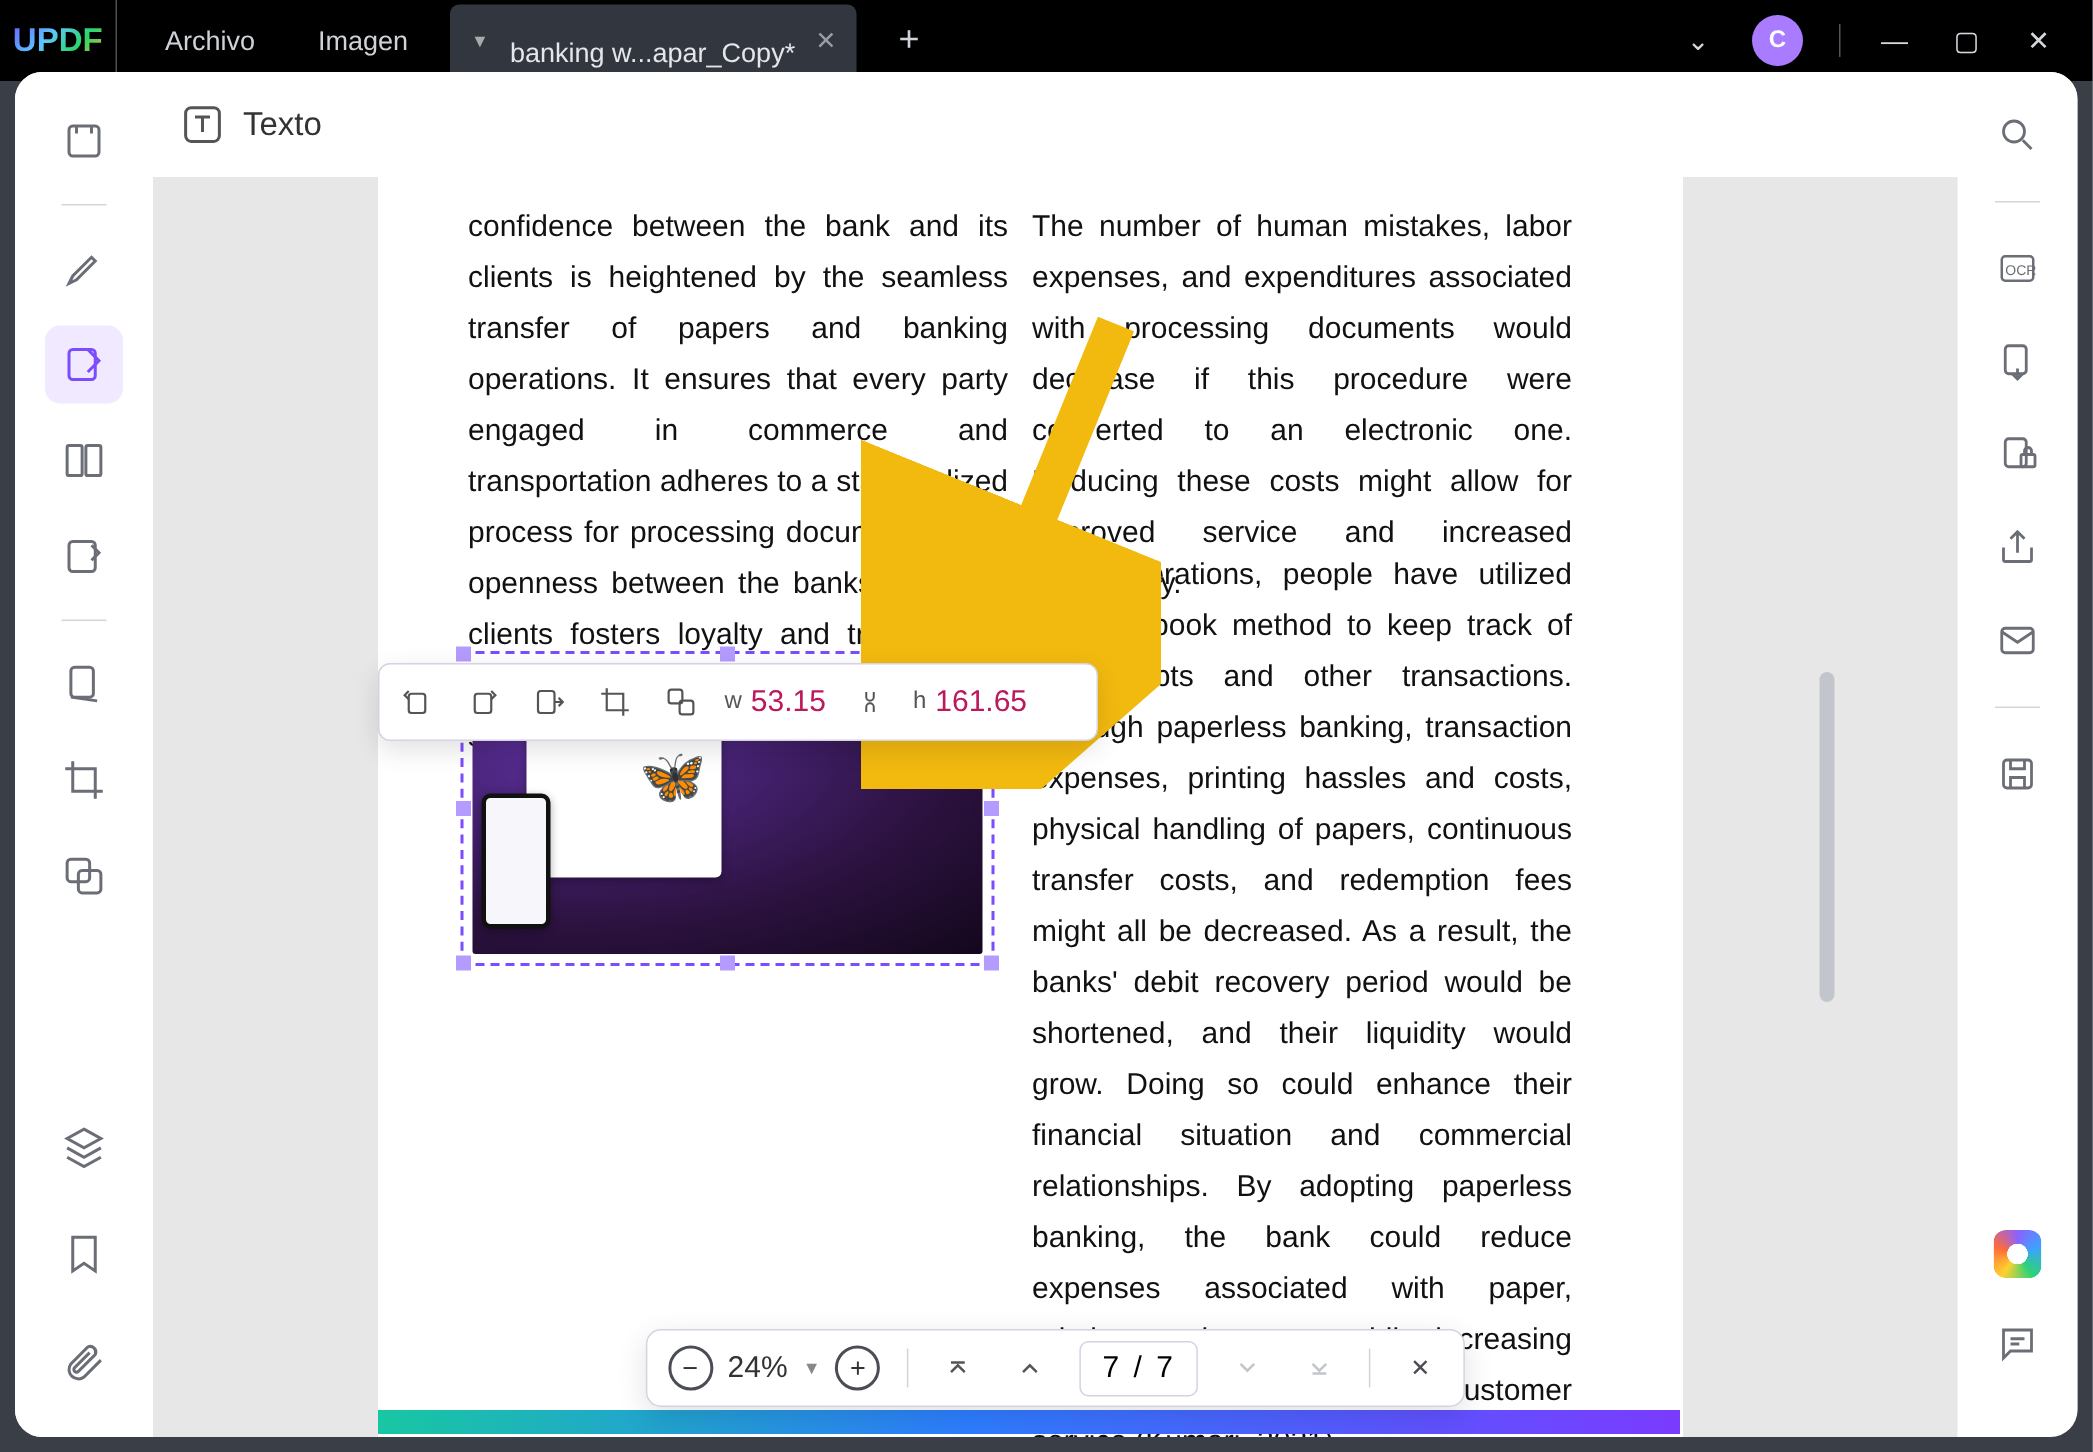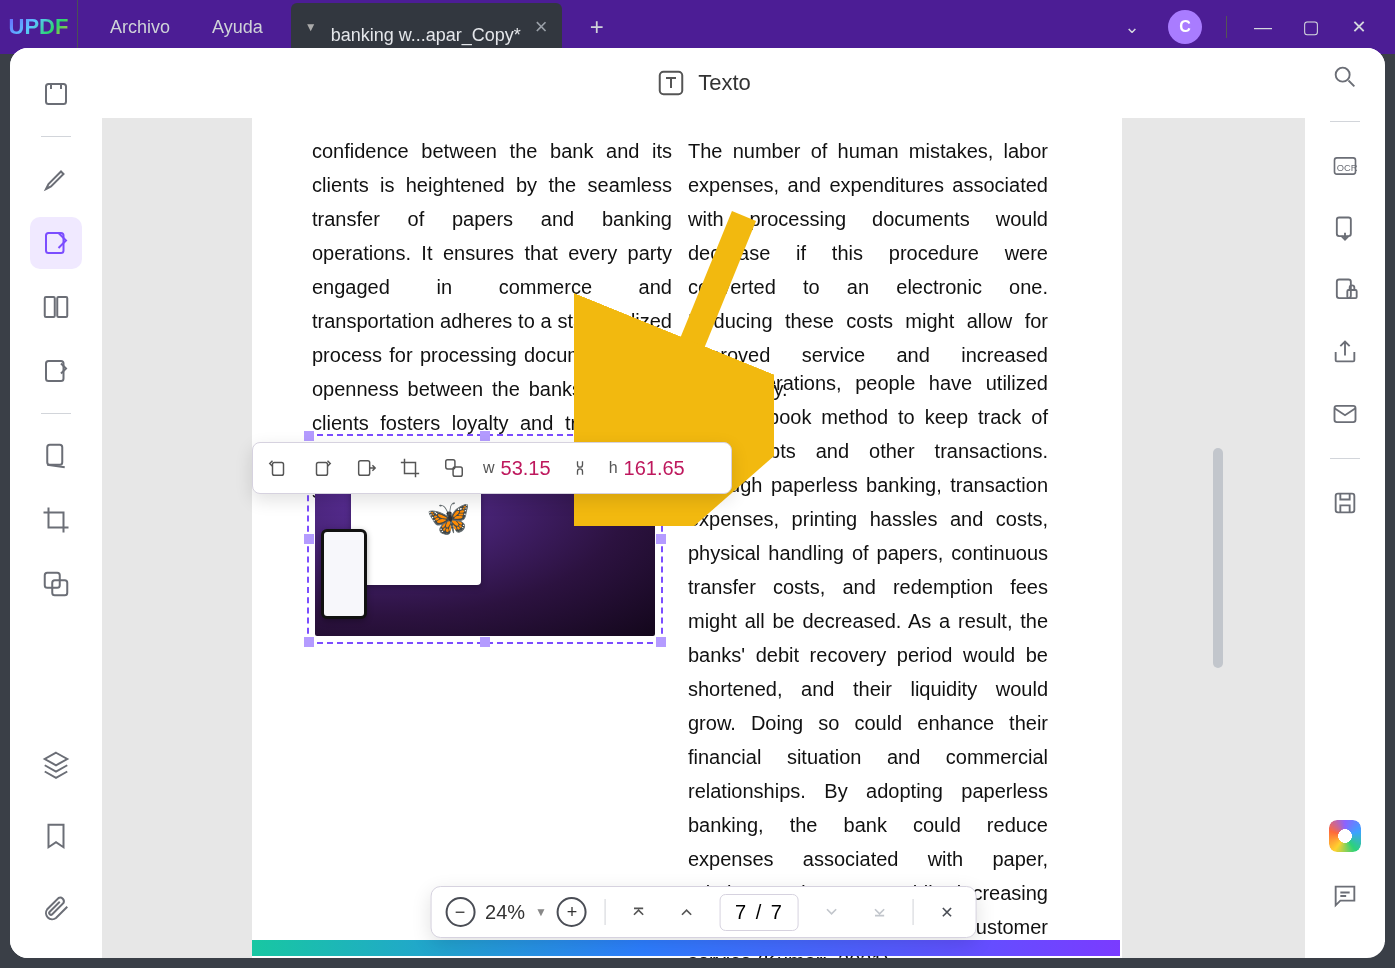--- a/index.html
+++ b/index.html
@@ -1,18 +1,18 @@
 <!DOCTYPE html>
 <html><head>
 <meta charset="utf-8">
 <style>
 * { margin: 0; padding: 0; box-sizing: border-box; font-family: -apple-system, BlinkMacSystemFont, "Segoe UI", Arial, sans-serif; }
 html, body { width: 1395px; height: 968px; overflow: hidden; background: #3a3f47; }
 
-.titlebar { height: 54px; background: #4c1d95; display: flex; align-items: center; color: #cfd3d8; }
+.titlebar { height: 54px; background: #000000; display: flex; align-items: center; color: #cfd3d8; }
 .logo { width: 78px; display: flex; align-items: center; justify-content: center; border-right: 1px solid #4a4f57; height: 100%; }
 .logo-txt { font-weight: 800; font-size: 22px; background: linear-gradient(135deg,#6a5cff 0%,#5cc7ff 40%,#29d66a 70%,#ffb12e 100%); -webkit-background-clip: text; background-clip: text; color: transparent; }
 .menu { display: flex; align-items: center; gap: 42px; padding-left: 32px; }
 .menu span { font-size: 18px; cursor: pointer; position: relative; color: #cfd3d8; }
 .dot { position: absolute; top: -3px; right: -10px; width: 7px; height: 7px; border-radius: 50%; background: #2cd46a; }
 .tab { margin-left: 28px; height: 48px; background: #32373f; border-radius: 6px 6px 0 0; display: flex; align-items: center; padding: 0 14px; gap: 14px; }
 .tab .chev { font-size: 12px; color: #aaa; }
 .tab .ttl { font-size: 18px; color: #e4e6ea; margin-top: 16px; }
 .tab .close { font-size: 22px; color: #9aa0a8; cursor: pointer; }
 .addtab { margin-left: 28px; font-size: 24px; color: #cfd3d8; cursor: pointer; }
@@ -24,27 +24,27 @@
 .app { position: absolute; top: 48px; left: 10px; right: 10px; bottom: 10px; background: #fff; border-radius: 18px; overflow: hidden; }
 
 .left-rail { position: absolute; left: 0; top: 0; bottom: 0; width: 92px; background: #fff; border-right: 0; display: flex; flex-direction: column; align-items: center; padding-top: 20px; gap: 12px; }
 .rail-btn { width: 52px; height: 52px; border-radius: 10px; display: flex; align-items: center; justify-content: center; cursor: pointer; }
 .rail-btn svg { width: 30px; height: 30px; }
 .rail-btn.active { background: #f0e9ff; }
 .rail-sep { width: 30px; height: 1px; background: #d2d5da; margin: 4px 0; }
 .rail-bottom { margin-top: auto; padding-bottom: 24px; display: flex; flex-direction: column; align-items: center; gap: 20px; }
 .side-dot { position: absolute; left: -1px; top: 164px; width: 16px; height: 16px; border-radius: 50%; background: #a97cff; }
 
-.right-rail { position: absolute; right: 0; top: 0; bottom: 16px; width: 80px; background: #fff; display: flex; flex-direction: column; align-items: center; padding-top: 7px; gap: 18px; }
+.right-rail { position: absolute; right: 0; top: 0; bottom: 16px; width: 80px; background: #fff; display: flex; flex-direction: column; align-items: center; padding-top: 20px; gap: 18px; }
 .rr-btn { width: 44px; height: 44px; display: flex; align-items: center; justify-content: center; cursor: pointer; }
 .rr-btn svg { width: 28px; height: 28px; }
 .rr-bottom { margin-top: auto; padding-bottom: 24px; display: flex; flex-direction: column; align-items: center; gap: 22px; }
 .flower { width: 32px; height: 32px; border-radius: 8px; background: conic-gradient(#8c62ff,#3ca2ff,#2cd27a,#ffd12e,#ff6a3b,#8c62ff); -webkit-mask: radial-gradient(circle at center, transparent 30%, #000 31%); mask: radial-gradient(circle at center, transparent 30%, #000 31%); }
 
-.toolbar { position: absolute; left: 92px; right: 80px; top: 0; height: 70px; display: flex; align-items: center; justify-content: center; gap: 60px; background: #fff; }
+.toolbar { position: absolute; left: 92px; right: 80px; top: 0; height: 70px; display: flex; align-items: center; justify-content: space-between; gap: 60px; background: #fff; }
 .tb-item { display: flex; align-items: center; gap: 12px; padding: 10px 18px; border-radius: 10px; font-size: 22px; color: #333; cursor: pointer; }
 .tb-item svg { width: 30px; height: 30px; }
 .tb-item.active { background: #f1e6ff; color: #8a4dff; box-shadow: 0 0 0 3px #f2bf1f; border-radius: 12px; }
 .tb-item.active svg { stroke: #8a4dff; }
 
 .doc-wrap { position: absolute; left: 92px; right: 80px; top: 70px; bottom: 0; background: #e7e7e7; overflow: hidden; }
 .page { position: absolute; left: 150px; top: 0; width: 870px; min-height: 860px; background: #fff; }
 .col { position: absolute; width: 360px; font-size: 20px; line-height: 34px; color: #111; text-align: justify; }
 .col1 { left: 60px; top: 16px; }
 .col1b { left: 60px; top: 576px; }
@@ -86,21 +86,21 @@
 </style>
 </head>
 <body>
 
 <div class="titlebar">
   <div class="logo">
     <span class="logo-txt">UPDF</span>
   </div>
   <div class="menu">
     <span>Archivo</span>
-    <span><span>Ayuda</span><span class="dot"></span></span>
+    <span><span>Imagen</span><span class="dot"></span></span>
   </div>
   <div class="tab">
     <span class="chev">▼</span>
     <span class="ttl">banking w...apar_Copy*</span>
     <span class="close">×</span>
   </div>
   <span class="addtab">+</span>
   <div class="winbtns">
     <span class="ic">⌄</span>
     <span class="avatar">C</span>

